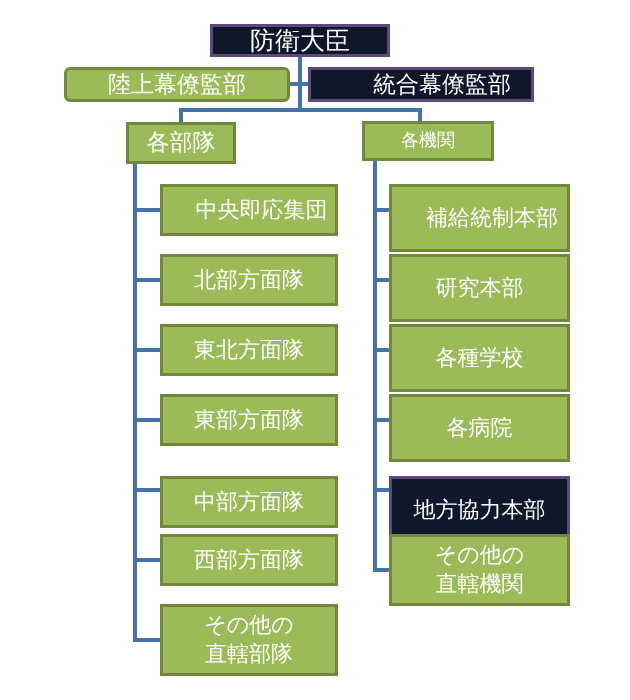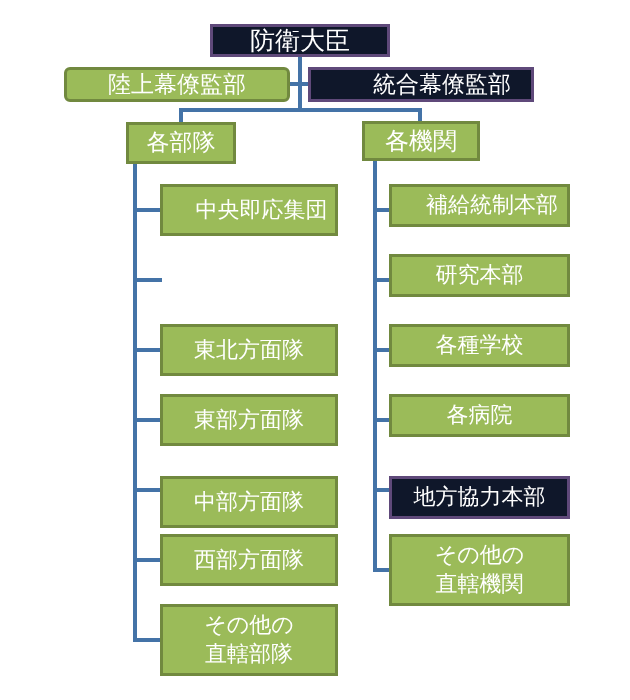--- a/index.html
+++ b/index.html
@@ -28,25 +28,25 @@
   .line {
     position: absolute;
     background: #4473A7;
   }
 
   
   #n-minister { left: 210px; top: 24px;  width: 180px; height: 33px; font-size: 25px; }
   #n-ground   { left: 64px;  top: 67px;  width: 226px; height: 35px; font-size: 23px; border-radius: 6px; }
   #n-joint    { left: 308px; top: 67px;  width: 226px; height: 35px; font-size: 23px; padding-left: 42px; }
   #n-units    { left: 126px; top: 122px; width: 110px; height: 42px; font-size: 23px; }
-  #n-organs   { left: 362px; top: 121px; width: 118px; height: 40px; font-size: 24px; }
+  #n-organs   { left: 362px; top: 121px; width: 132px; height: 40px; font-size: 18px; }
 
   
   .lchild { left: 160px; width: 178px; height: 52px; font-size: 22px; }
-  .rchild { left: 389px; width: 181px; height: 43px; font-size: 22px; }
+  .rchild { left: 389px; width: 181px; height: 68px; font-size: 22px; }
   .row1 { top: 184px; padding-left: 25px; } .row2 { top: 254px; } .row3 { top: 324px; }
   .row4 { top: 394px; } .row5 { top: 464px; margin-top: 12px; } .row6 { top: 534px; }
   .row7 { top: 604px; }
   .tall { height: 72px; }
 
   
   #cn-minister-drop { left: 298px; top: 56px;  width: 4px;   height: 56px; }
   #cn-staff-link    { left: 289px; top: 82px;  width: 20px;  height: 4px;  }
   #cn-top-h         { left: 179px; top: 108px; width: 243px; height: 4px;  }
   #cn-units-drop    { left: 179px; top: 108px; width: 4px;   height: 16px; }
@@ -92,20 +92,21 @@
 
   <div class="node green" id="n-ground">陸上幕僚監部</div>
 
   <div class="node purple" id="n-joint">統合幕僚監部</div>
 
   <div class="node green" id="n-units">各部隊</div>
 
   <div class="node green" id="n-organs">各機関</div>
 
   <div class="node green lchild row1">中央即応集団</div>
+  <div class="node green lchild row2">北部方面隊</div>
   <div class="node green lchild row3">東北方面隊</div>
   <div class="node green lchild row4">東部方面隊</div>
   <div class="node green lchild row5">中部方面隊</div>
   <div class="node green lchild row6">西部方面隊</div>
   <div class="node green lchild row7 tall">その他の
 直轄部隊</div>
 
   <div class="node green rchild row1">補給統制本部</div>
   <div class="node green rchild row2">研究本部</div>
   <div class="node green rchild row3">各種学校</div>

